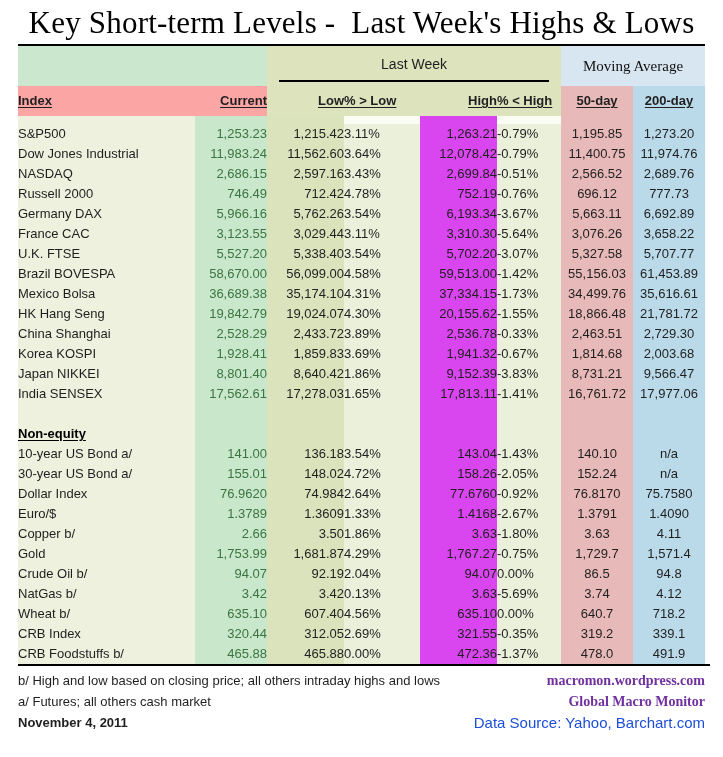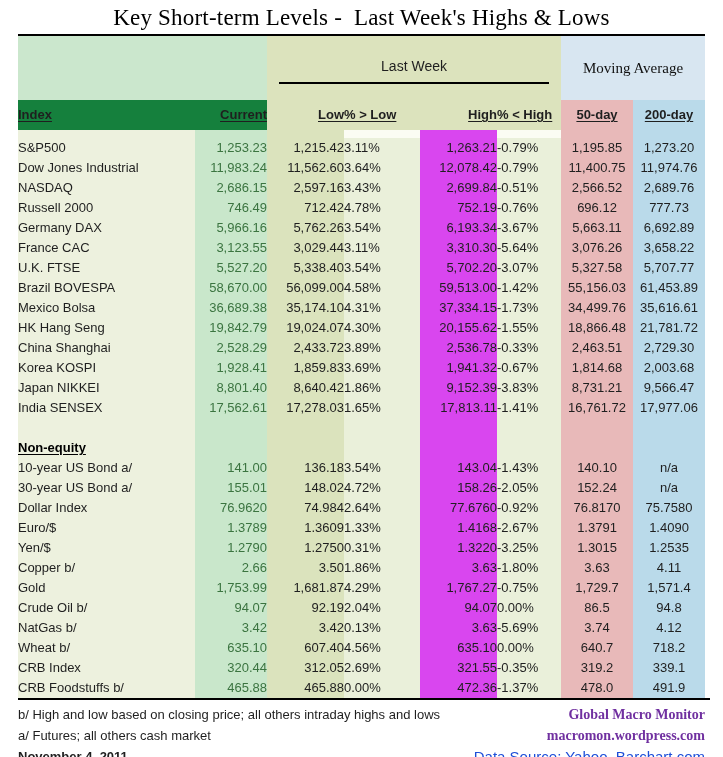--- a/index.html
+++ b/index.html
@@ -8,21 +8,21 @@
     width:723px;height:757px;
     background:#ffffff;
     font-family:"Liberation Sans", sans-serif;
     color:#1f1f1f;
     overflow:hidden;
   }
   .title{
     padding-top:5px;
     text-align:center;
     font-family:"Liberation Serif", serif;
-    font-size:23px;
+    font-size:31px;
     letter-spacing:0.2px;
     color:#000;
     white-space:pre;
   }
   .title-rule{
     margin:3px 18px 0 18px;
     border-top:2px solid #000;
     height:0;
   }
   table.levels{
@@ -46,33 +46,33 @@
   .c-low    {background:#dbe3bd;text-align:right; padding-right:6px;}
   .c-pctlow {background:#eaf0da;text-align:left;  padding-left:11px;}
   .c-high   {background:#d946ef;text-align:right; padding-right:7px;}
   .c-pcthigh{background:#eaf0da;text-align:left;  padding-left:5px;}
   .c-ma50   {background:#e8b9b9;text-align:center;}
   .c-ma200  {background:#badaea;text-align:center;}
   
   .band-left{background:#cbe7cd;}
   .band-lastweek{background:#dce3bd;vertical-align:bottom;}
   .band-ma{background:#d8e6f1;text-align:center;font-family:"Liberation Serif",serif;font-weight:bold;font-size:15px;color:#111;}
-  .lw-wrap{margin:16px 12px;text-align:center;font-size:14px;border-bottom:2px solid #000;padding:6px 0 8px 0;line-height:16px;}
+  .lw-wrap{margin:4px 12px;text-align:center;font-size:14px;border-bottom:2px solid #000;padding:6px 0 8px 0;line-height:16px;}
   tr.band-row td{height:38px;}
   
   tr.label-row th{
     font-weight:bold;
     text-decoration:underline;
     text-underline-offset:2px;
     font-size:13px;
     color:#1f1f1f;
     vertical-align:bottom;
   }
   tr.label-row th{height:30px;line-height:30px;}
-  .h-index, .h-current{color:#1e6b21;background:#15803d;}
+  .h-index, .h-current{color:#1e6b21;background:#fca5a5;}
   .h-index{text-align:left;padding-left:4px;}
   .h-current{text-align:right;padding-right:6px;}
   .h-low{background:#dce3bd;text-align:right;padding-right:6px;}
   .h-pctlow{background:#dce3bd;text-align:left;padding-left:11px;}
   .h-high{background:#dce3bd;text-align:right;padding-right:7px;}
   .h-pcthigh{background:#dce3bd;text-align:left;padding-left:5px;}
   .h-ma50{background:#e8b9b9;text-align:center;}
   .h-ma200{background:#badaea;text-align:center;}
   
   tr.strip-row td{height:8px;line-height:8px;}
@@ -368,30 +368,20 @@
           <td class="c-index">Euro/$</td>
           <td class="c-current">1.3789</td>
           <td class="c-low">1.3609</td>
           <td class="c-pctlow">1.33%</td>
           <td class="c-high">1.4168</td>
           <td class="c-pcthigh">-2.67%</td>
           <td class="c-ma50">1.3791</td>
           <td class="c-ma200">1.4090</td>
         </tr>
         <tr>
-          <td class="c-index">Yen/$</td>
-          <td class="c-current">1.2790</td>
-          <td class="c-low">1.2750</td>
-          <td class="c-pctlow">0.31%</td>
-          <td class="c-high">1.3220</td>
-          <td class="c-pcthigh">-3.25%</td>
-          <td class="c-ma50">1.3015</td>
-          <td class="c-ma200">1.2535</td>
-        </tr>
-        <tr>
           <td class="c-index">Copper  b/</td>
           <td class="c-current">2.66</td>
           <td class="c-low">3.50</td>
           <td class="c-pctlow">1.86%</td>
           <td class="c-high">3.63</td>
           <td class="c-pcthigh">-1.80%</td>
           <td class="c-ma50">3.63</td>
           <td class="c-ma200">4.11</td>
         </tr>
         <tr>
@@ -459,19 +449,19 @@
 
   <div class="bottom-rule"></div>
 
   <div class="footer">
     <div class="notes">
       <div>b/  High and low based on closing price;  all others intraday highs and lows</div>
       <div>a/  Futures; all others cash market</div>
       <div class="note-date">November 4, 2011</div>
     </div>
     <div class="brand">
+      <div class="brand-line">macromon.wordpress.com</div>
       <div class="brand-line">Global Macro Monitor</div>
-      <div class="brand-line">macromon.wordpress.com</div>
       <div class="source-line">Data Source: Yahoo, Barchart.com</div>
     </div>
   </div>
 
 </div>
 
 </body></html>

